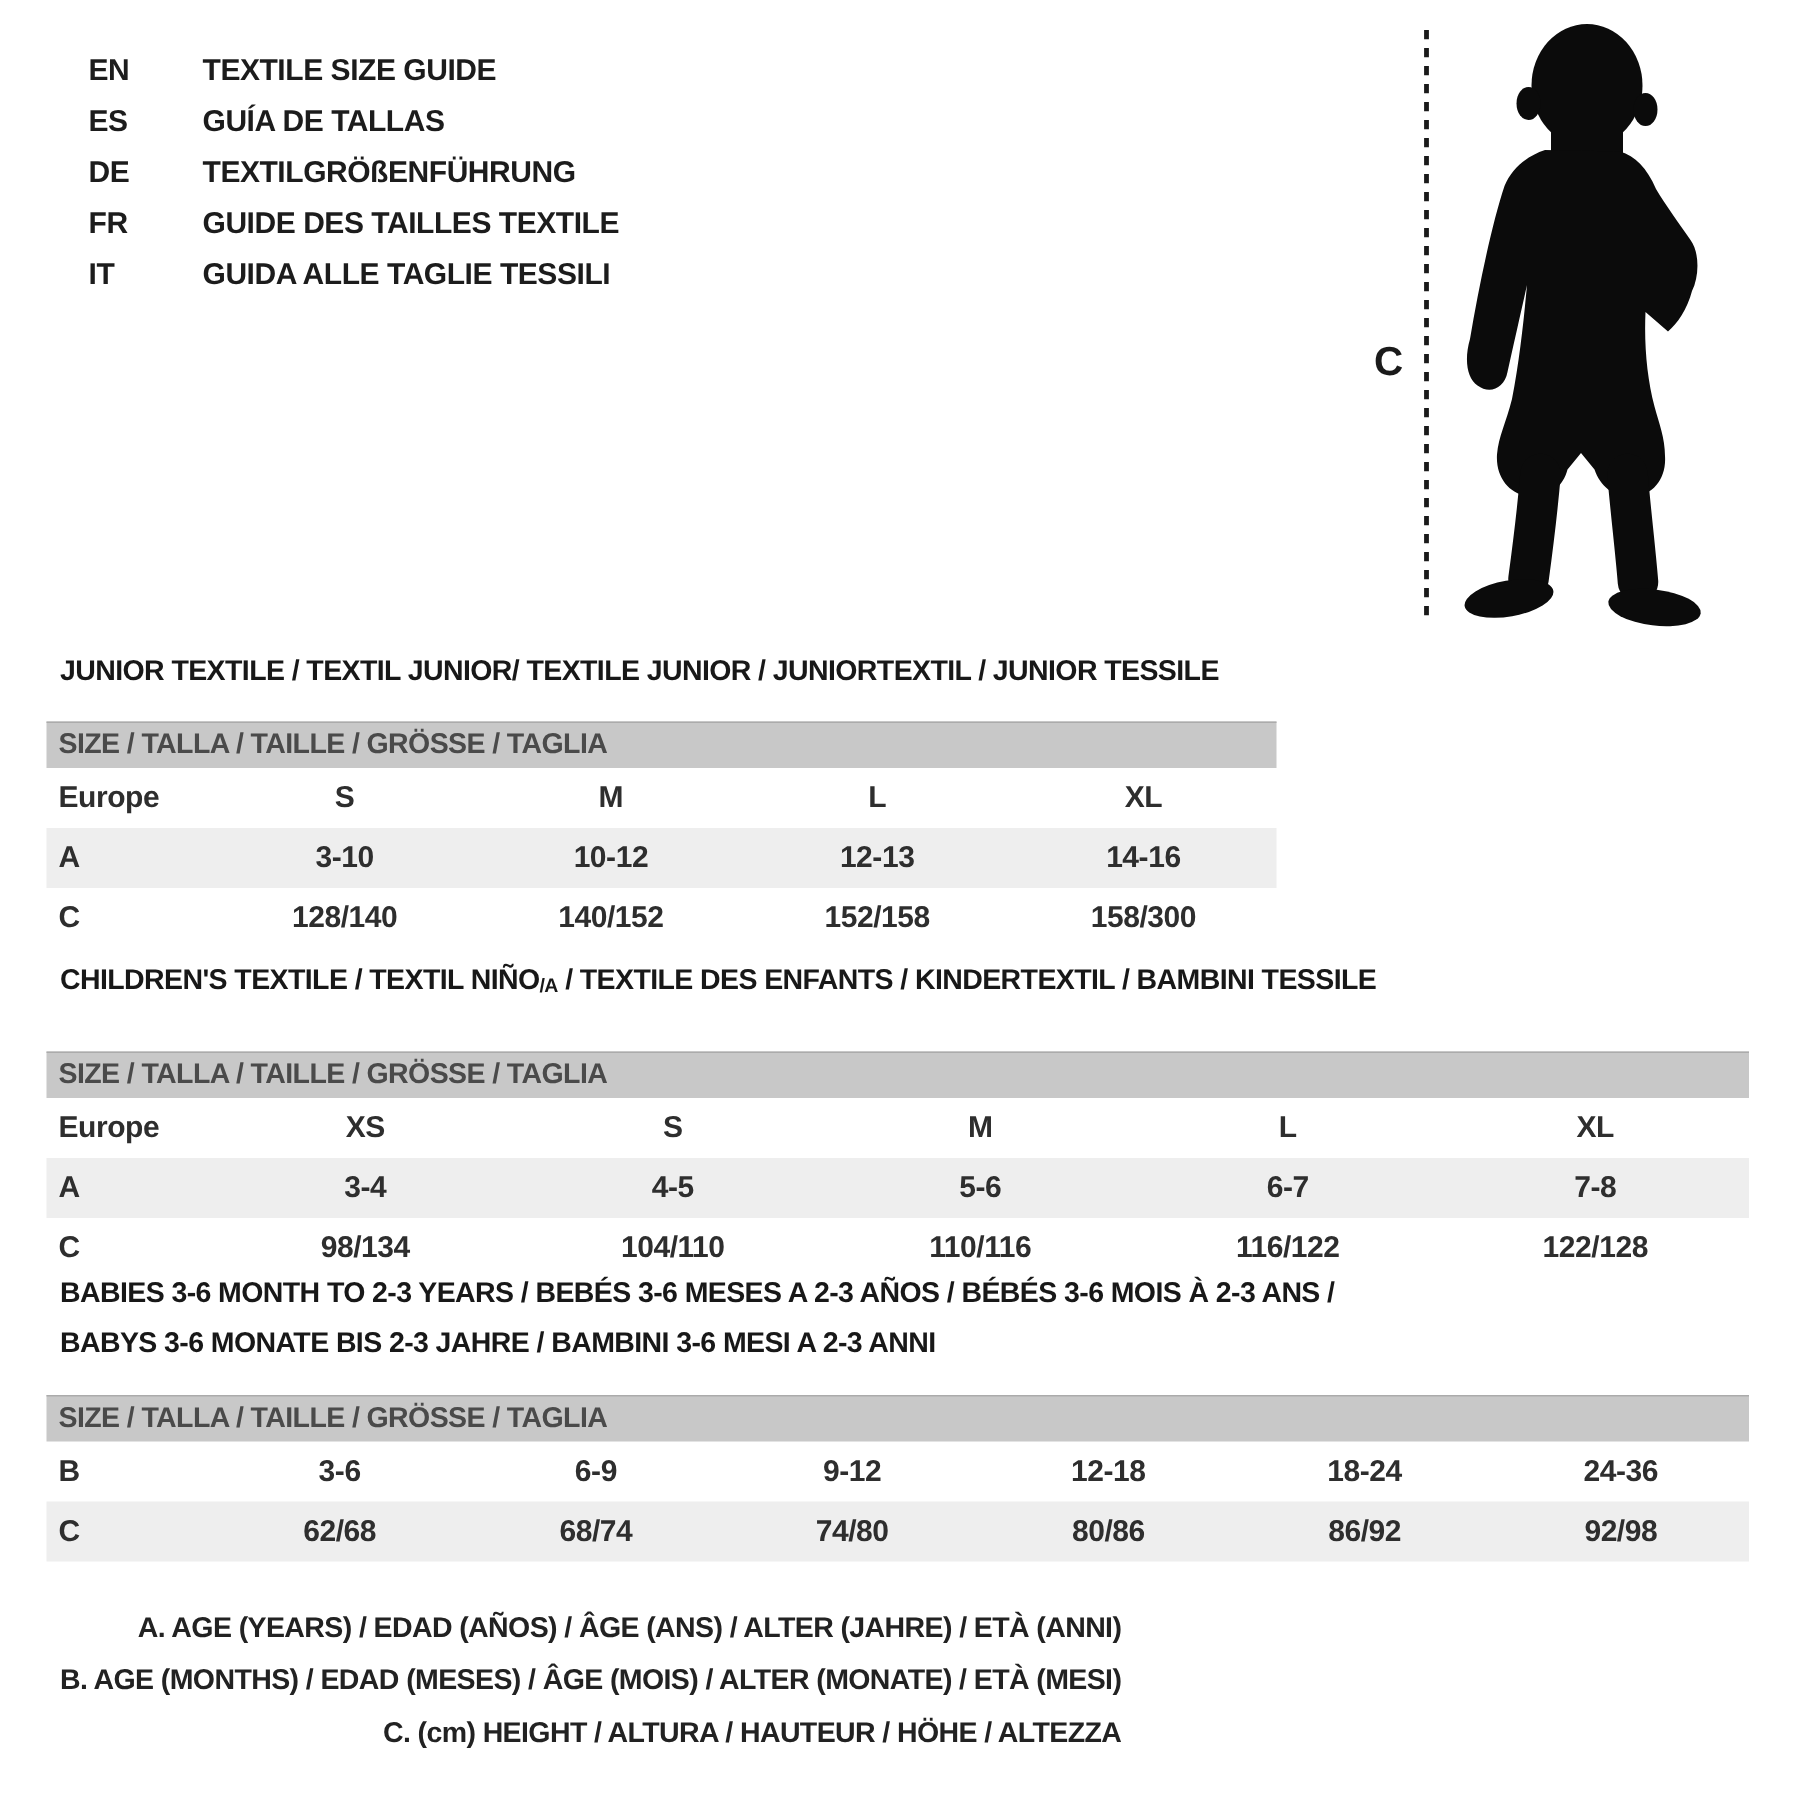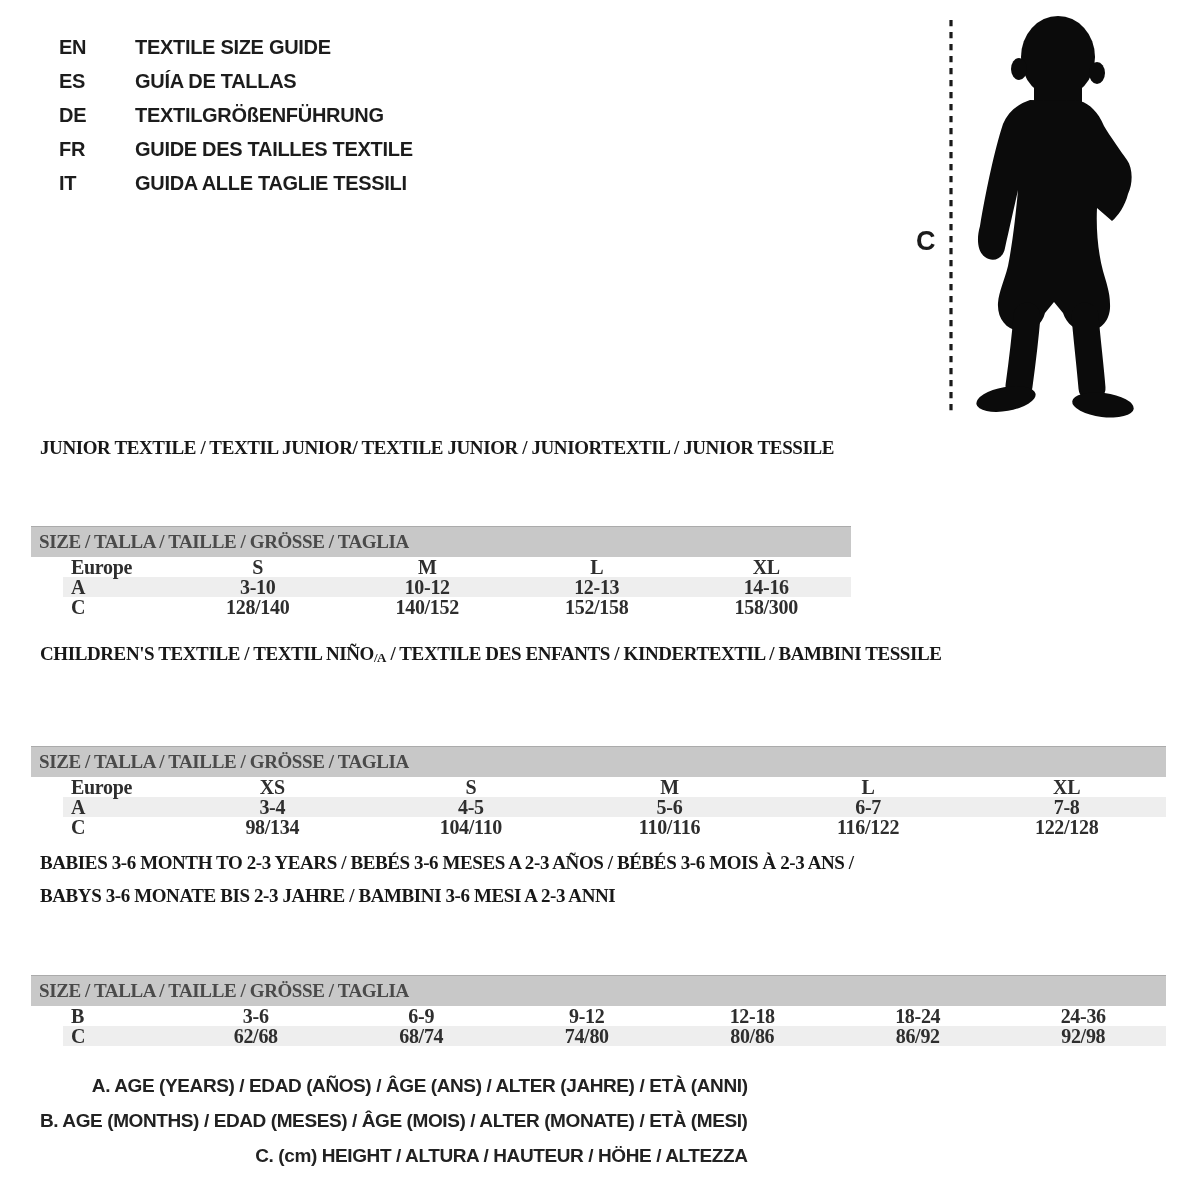--- a/index.html
+++ b/index.html
@@ -7,27 +7,27 @@
     position:relative;width:1200px;height:1200px;background:#ffffff;overflow:hidden;
     font-family:"Liberation Sans", sans-serif;font-weight:700;color:#1c1c1c;
   }
   
   #langs{position:absolute;left:40px;top:30px;font-size:20px;letter-spacing:-0.3px;margin-left:19px;}
   .lang-row{display:flex;height:34px;line-height:34px;}
   .lang-code{width:76px;}
   
   #figure{position:absolute;left:900px;top:12px;}
   
-  .tblsec{position:absolute;left:31px;font-family:Liberation Serif, serif;}
+  .tblsec{position:absolute;left:31px;}
   .sec-title{position:absolute;left:9px;font-size:19px;line-height:24px;letter-spacing:-0.4px;white-space:nowrap;color:#181818;}
   .sec-title .small{font-size:13px;vertical-align:-2px;}
   .tbl{position:absolute;left:0;right:0;}
   .size-bar{height:30px;line-height:30px;background:#c8c8c8;border-top:1px solid #ababab;
-            padding-left:8px;font-size:19px;letter-spacing:-0.4px;color:#4a4a4a;margin-top:45px;}
-  .trow{display:flex;align-items:center;height:20px;font-size:20px;letter-spacing:-0.3px;color:#2e2e2e;margin-left:32px;}
+            padding-left:8px;font-size:19px;letter-spacing:-0.4px;color:#4a4a4a;}
+  .trow{display:flex;align-items:center;height:40px;font-size:20px;letter-spacing:-0.3px;color:#2e2e2e;}
   .trow:first-of-type{height:38px;}
   .trow.shaded{background:#eeeeee;}
   .cell-label{width:110px;padding-left:8px;box-sizing:border-box;}
   .cell-val{flex:1 1 0;text-align:center;}
   
   #legend{position:absolute;left:40px;top:1068px;font-size:19px;letter-spacing:-0.4px;color:#222;text-align:right;}
   .legend-line{height:35px;line-height:35px;white-space:nowrap;}
 </style>
 </head>
 <body>

